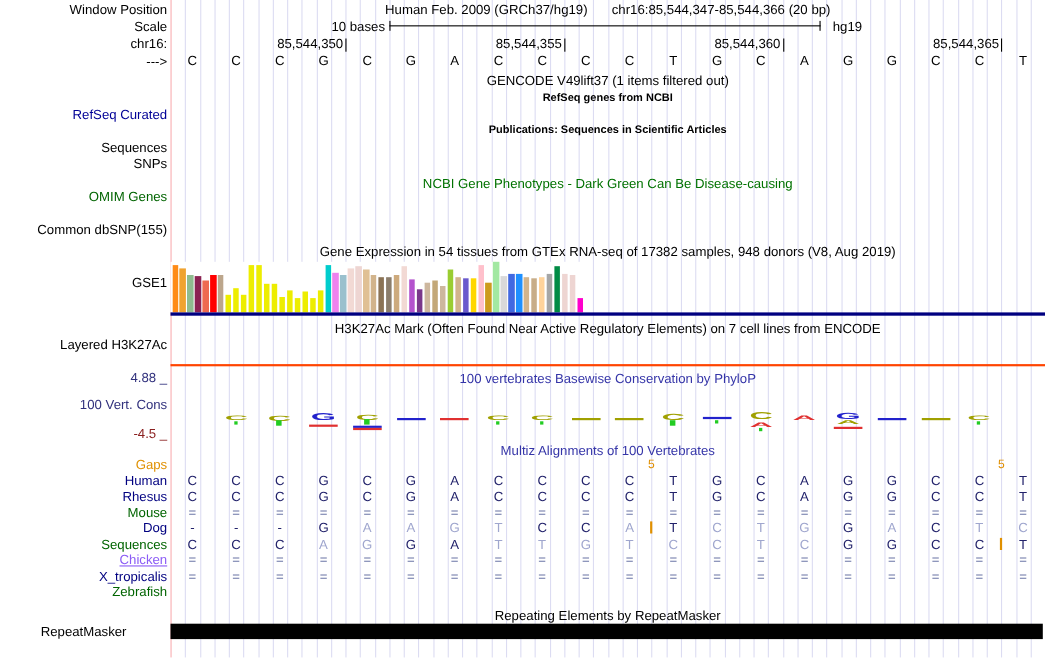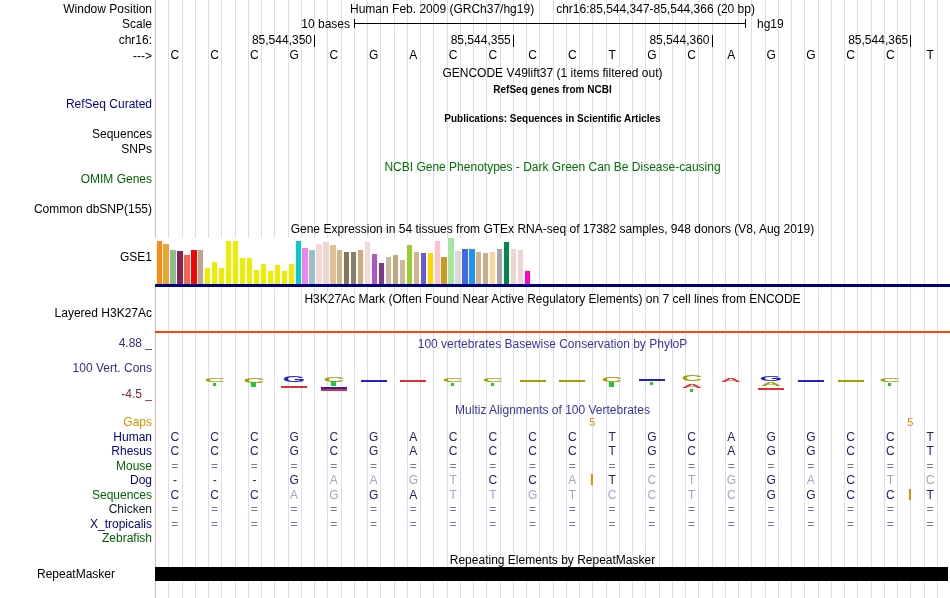--- a/index.html
+++ b/index.html
@@ -327,21 +327,21 @@
       <div class="abs" style="left: 552.5px; top: 74px; width: 39.75px; text-align: center; color: rgb(159, 166, 206);">T</div>
       <div class="abs" style="left: 592.25px; top: 74px; width: 39.75px; text-align: center; color: rgb(159, 166, 206);">C</div>
       <div class="abs" style="left: 632px; top: 74px; width: 39.75px; text-align: center; color: rgb(159, 166, 206);">C</div>
       <div class="abs" style="left: 671.75px; top: 74px; width: 39.75px; text-align: center; color: rgb(159, 166, 206);">T</div>
       <div class="abs" style="left: 711.5px; top: 74px; width: 39.75px; text-align: center; color: rgb(159, 166, 206);">C</div>
       <div class="abs" style="left: 751.25px; top: 74px; width: 39.75px; text-align: center; color: rgb(34, 34, 107);">G</div>
       <div class="abs" style="left: 791px; top: 74px; width: 39.75px; text-align: center; color: rgb(34, 34, 107);">G</div>
       <div class="abs" style="left: 830.75px; top: 74px; width: 39.75px; text-align: center; color: rgb(34, 34, 107);">C</div>
       <div class="abs" style="left: 870.5px; top: 74px; width: 39.75px; text-align: center; color: rgb(34, 34, 107);">C</div>
       <div class="abs" style="left: 910.25px; top: 74px; width: 39.75px; text-align: center; color: rgb(34, 34, 107);">T</div>
-      <div class="abs" style="left: 0px; top: 88px; width: 152px; text-align: right; color: #0f172a;">Chicken</div>
+      <div class="abs" style="left: 0px; top: 88px; width: 152px; text-align: right; color: #8b5cf6; text-decoration: underline;">Chicken</div>
       <div class="abs" style="left: 155px; top: 88px; width: 39.75px; text-align: center; color: rgb(110, 120, 168);">=</div>
       <div class="abs" style="left: 194.75px; top: 88px; width: 39.75px; text-align: center; color: rgb(110, 120, 168);">=</div>
       <div class="abs" style="left: 234.5px; top: 88px; width: 39.75px; text-align: center; color: rgb(110, 120, 168);">=</div>
       <div class="abs" style="left: 274.25px; top: 88px; width: 39.75px; text-align: center; color: rgb(110, 120, 168);">=</div>
       <div class="abs" style="left: 314px; top: 88px; width: 39.75px; text-align: center; color: rgb(110, 120, 168);">=</div>
       <div class="abs" style="left: 353.75px; top: 88px; width: 39.75px; text-align: center; color: rgb(110, 120, 168);">=</div>
       <div class="abs" style="left: 393.5px; top: 88px; width: 39.75px; text-align: center; color: rgb(110, 120, 168);">=</div>
       <div class="abs" style="left: 433.25px; top: 88px; width: 39.75px; text-align: center; color: rgb(110, 120, 168);">=</div>
       <div class="abs" style="left: 473px; top: 88px; width: 39.75px; text-align: center; color: rgb(110, 120, 168);">=</div>
       <div class="abs" style="left: 512.75px; top: 88px; width: 39.75px; text-align: center; color: rgb(110, 120, 168);">=</div>

